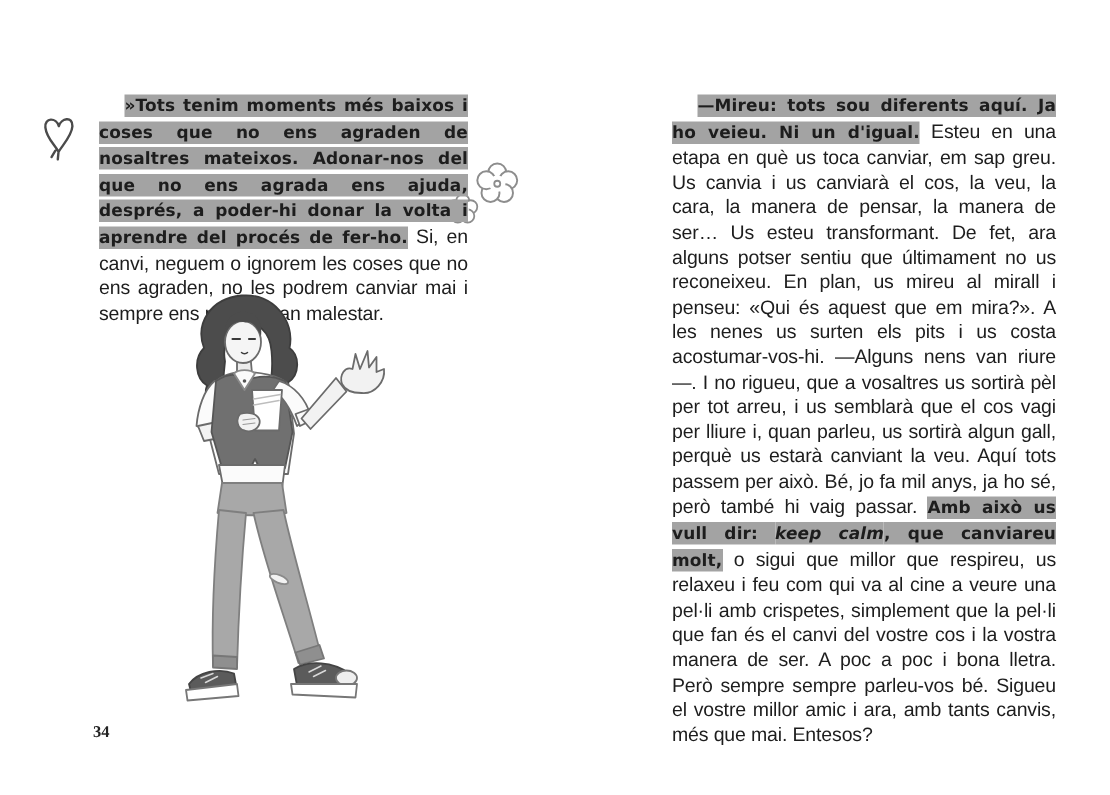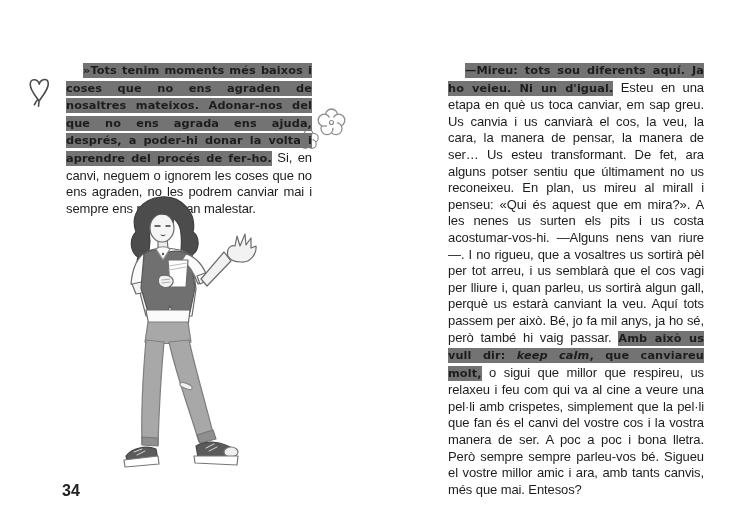--- a/index.html
+++ b/index.html
@@ -27,32 +27,32 @@
   .right-text { left: 78px;  top: 62px; width: 256px; }
 
   p.para { margin: 0; text-indent: 17px; }
   p.para + p.para { margin-top: 0; }
 
   .hl {
     font-family: "DejaVu Sans", sans-serif;
     font-weight: bold;
     font-size: 11.3px;
     letter-spacing: 0.1px;
-    background: #737373;
+    background: #a3a3a3;
     padding: 1px 0;
     -webkit-box-decoration-break: clone;
     box-decoration-break: clone;
   }
   .hl.it { font-style: italic; margin-top: 20px; }
 
   .pagenum {
     position: absolute;
-    font-family: Liberation Sans, sans-serif;
+    font-family: Liberation Serif, serif;
     font-weight: bold;
-    font-size: 16px;
+    font-size: 11px;
     color: #222222;
   }
   .pn-left  { left: 62px;  top: 482px; }
 
   .doodle { position: absolute; }
   .d-heart     { left: 27px;  top: 75px;  width: 27px;  height: 33px; transform: rotate(-6deg); }
   .d-flower-lg { left: 315px; top: 105px; width: 33px;  height: 35px; }
   .d-flower-sm { left: 296px; top: 127px; width: 25px;  height: 25px; }
 
   .illustration { position: absolute; left: 112px; top: 194px; width: 200px; height: 290px; }

